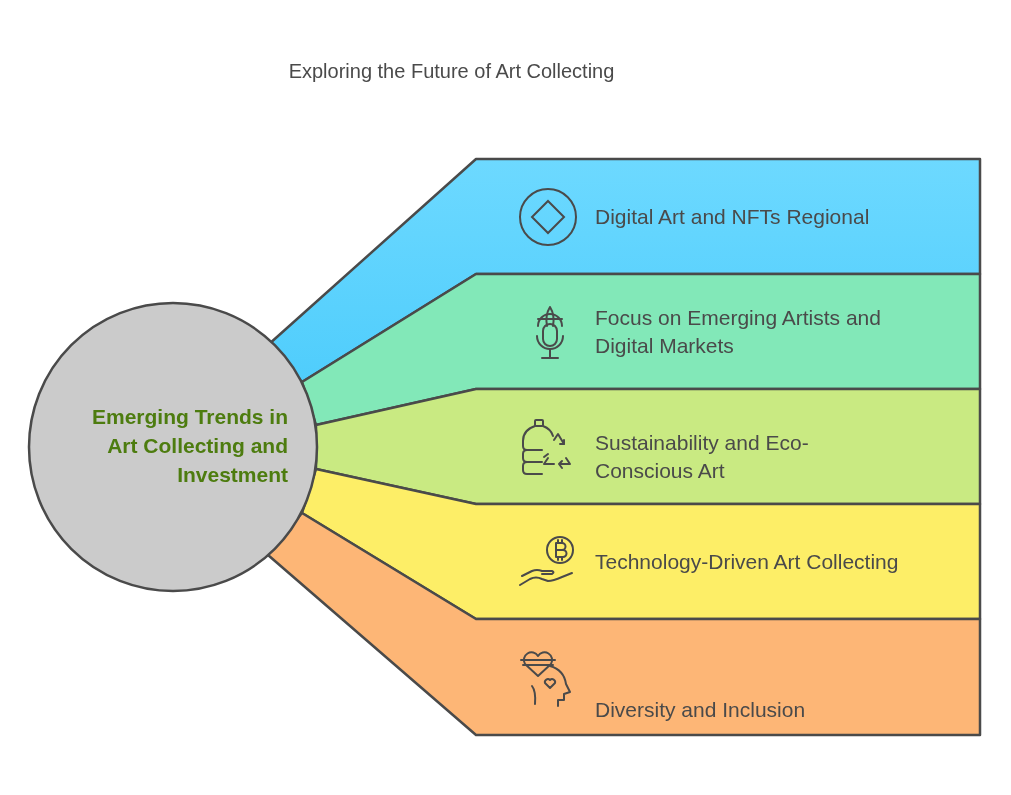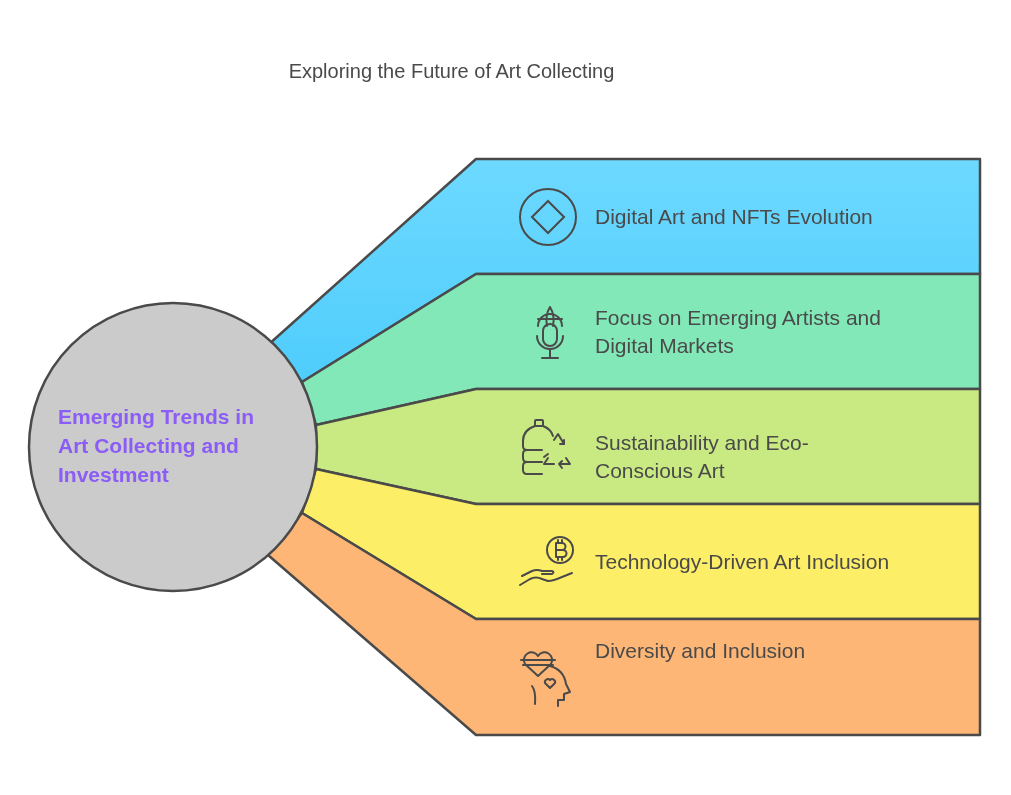--- a/index.html
+++ b/index.html
@@ -2,22 +2,22 @@
 <html><head>
   <meta charset="utf-8">
   <style>
     html, body { margin: 0; padding: 0; background: #ffffff; }
     body { width: 1011px; height: 795px; position: relative; overflow: hidden;
            font-family: "Liberation Sans", "DejaVu Sans", sans-serif; }
     .title { position: absolute; left: 0; top: 60px; width: 887px; text-align: center;
              font-size: 20px; color: #4a4a4a; margin-left: 8px; }
     svg.diagram { position: absolute; left: 0; top: 0; }
     .label { position: absolute; left: 595px; font-size: 21px; color: #4a4a4a; line-height: 28px; }
-    .center-label { position: absolute; left: 58px; top: 402px; width: 230px; text-align: left;
-                    font-size: 21px; font-weight: bold; color: #8b5cf6; line-height: 29px; }
+    .center-label { position: absolute; left: 58px; top: 402px; width: 230px; text-align: right;
+                    font-size: 21px; font-weight: bold; color: #4d7c0f; line-height: 29px; }
     .icon { position: absolute; left: 518px; width: 60px; height: 60px; }
   </style>
 </head>
 <body>
 
 <div class="title">Exploring the Future of Art Collecting</div>
 
 <svg class="diagram" width="1011" height="795" viewBox="0 0 1011 795">
   <defs>
     <linearGradient id="gblue" x1="0" y1="0" x2="0" y2="1">
@@ -93,17 +93,17 @@
   <g fill="none" stroke="#4a4a4a" stroke-width="2" stroke-linecap="round" stroke-linejoin="round">
     <path d="M20,28 l-13,-12 a7,7 0 0,1 13,-8 a7,7 0 0,1 13,8 z"></path>
     <line x1="3" y1="12" x2="37" y2="12"></line>
     <line x1="5" y1="17" x2="35" y2="17"></line>
     <path d="M32,18 q14,4 16,18 l4,8 l-6,2 v6 h-6 v6"></path>
     <path d="M14,38 q4,5 3,18"></path>
     <path d="M32,40 l-5,-5 a3,3 0 0,1 5,-3 a3,3 0 0,1 5,3 z"></path>
   </g>
 </svg>
 
-<div class="label" style="top:203px">Digital Art and NFTs Evolution</div>
+<div class="label" style="top:203px">Digital Art and NFTs Regional</div>
 <div class="label" style="top:304px; width:340px">Focus on Emerging Artists and Digital Markets</div>
 <div class="label" style="top:429px; width:260px">Sustainability and Eco-Conscious Art</div>
-<div class="label" style="top:548px">Technology-Driven Art Inclusion</div>
-<div class="label" style="top:637px">Diversity and Inclusion</div>
+<div class="label" style="top:548px">Technology-Driven Art Collecting</div>
+<div class="label" style="top:696px">Diversity and Inclusion</div>
 
 </body></html>

